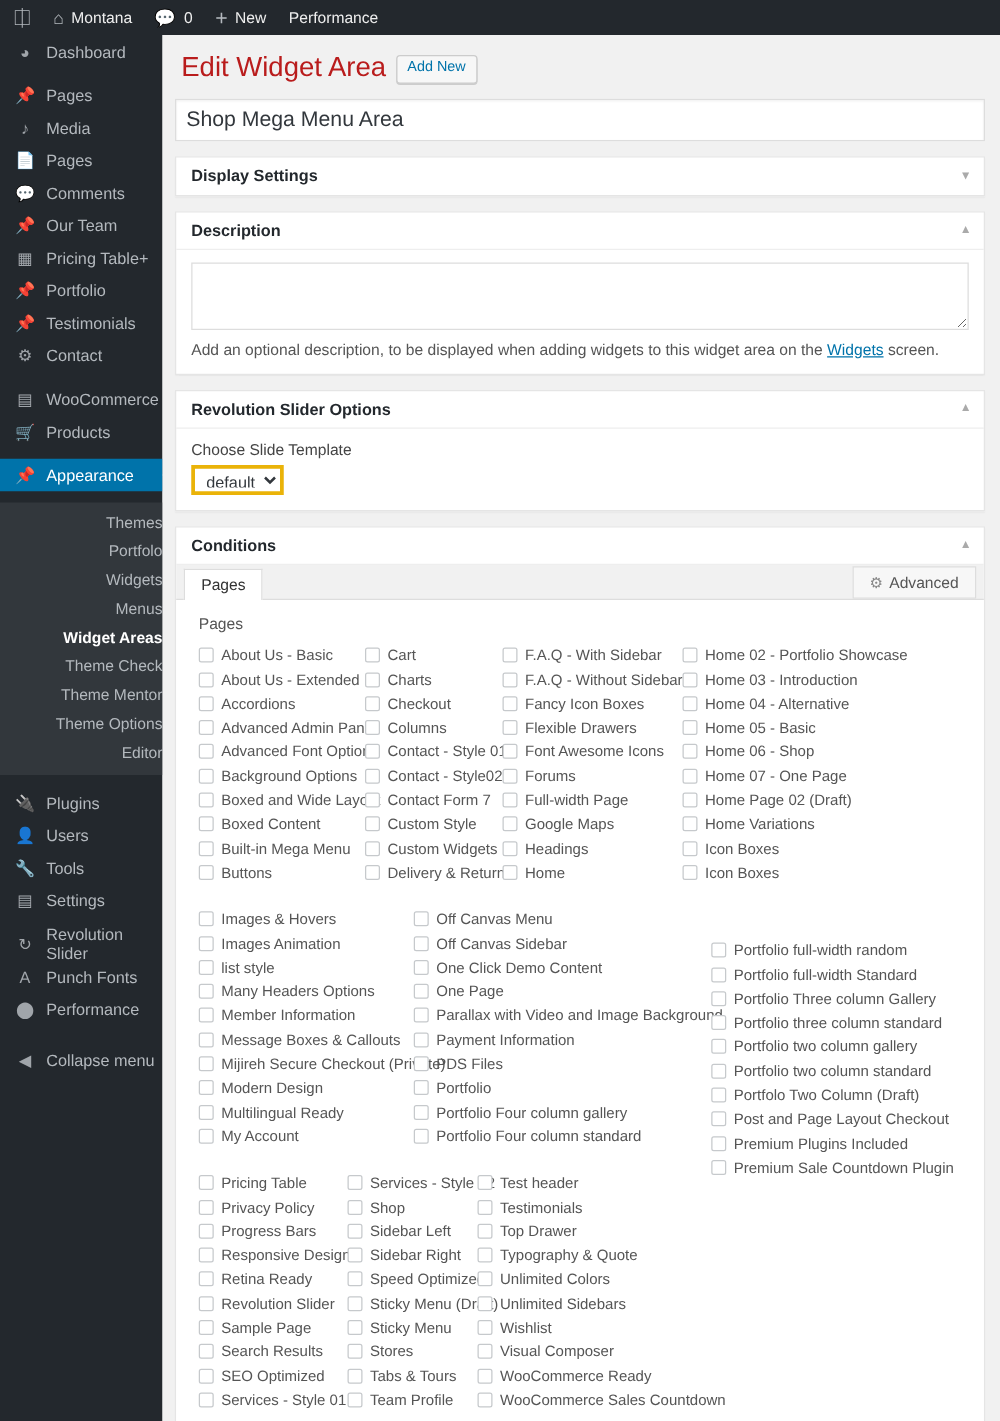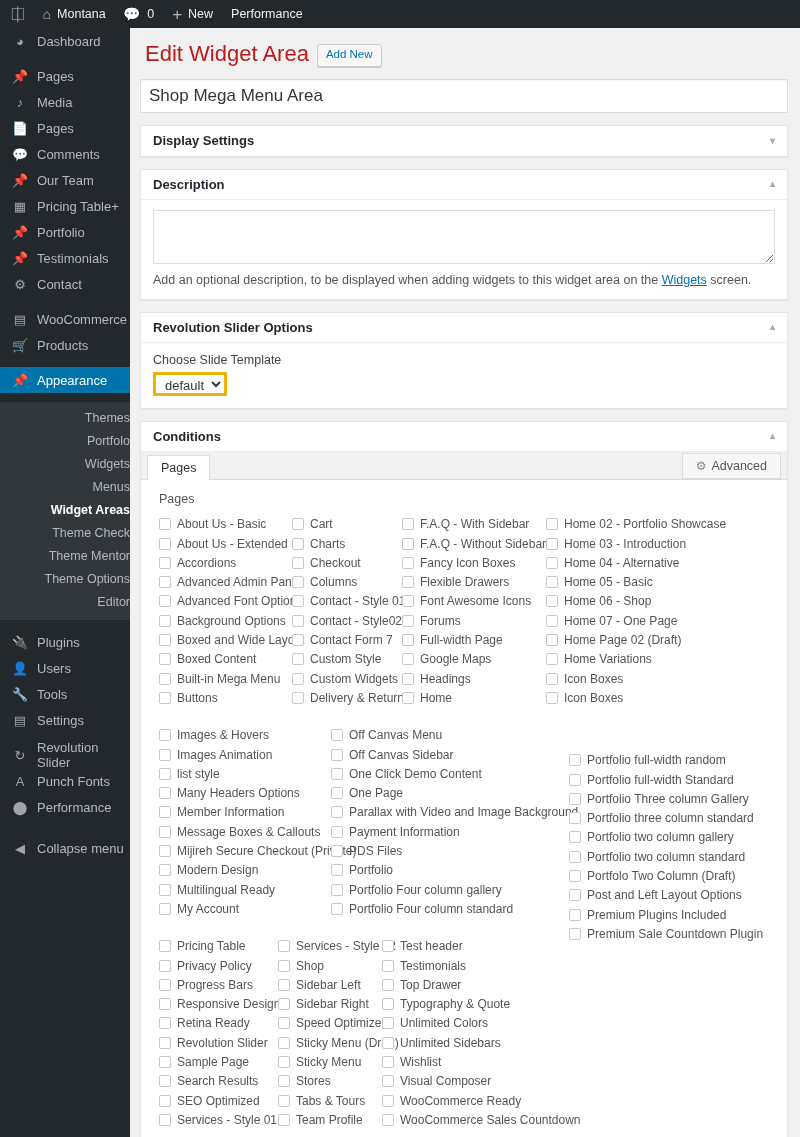--- a/index.html
+++ b/index.html
@@ -668,21 +668,21 @@
               <div class="cb-row">
                 <input type="checkbox" id="cb-1-2-5" style="">
                 <label for="cb-1-2-5">Portfolio two column standard</label>
               </div>
               <div class="cb-row">
                 <input type="checkbox" id="cb-1-2-6" style="">
                 <label for="cb-1-2-6">Portfolo Two Column (Draft)</label>
               </div>
               <div class="cb-row">
                 <input type="checkbox" id="cb-1-2-7" style="">
-                <label for="cb-1-2-7">Post and Left Layout Options</label>
+                <label for="cb-1-2-7">Post and Page Layout Checkout</label>
               </div>
               <div class="cb-row">
                 <input type="checkbox" id="cb-1-2-8" style="">
                 <label for="cb-1-2-8">Premium Plugins Included</label>
               </div>
               <div class="cb-row">
                 <input type="checkbox" id="cb-1-2-9" style="">
                 <label for="cb-1-2-9">Premium Sale Countdown Plugin</label>
               </div>
             </div>

